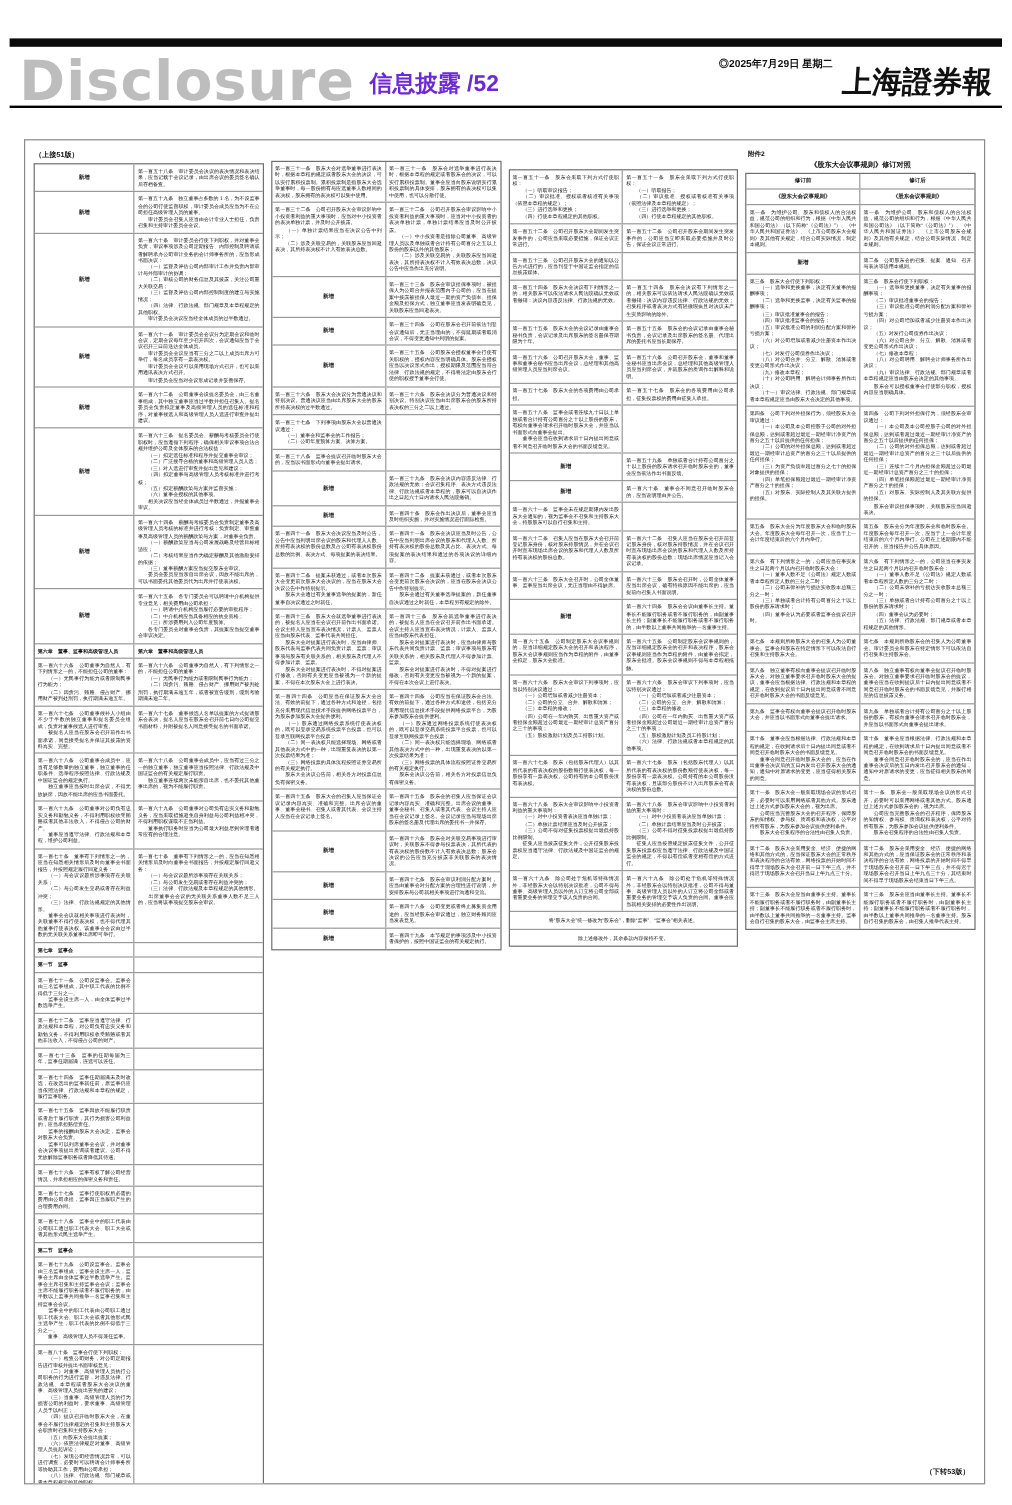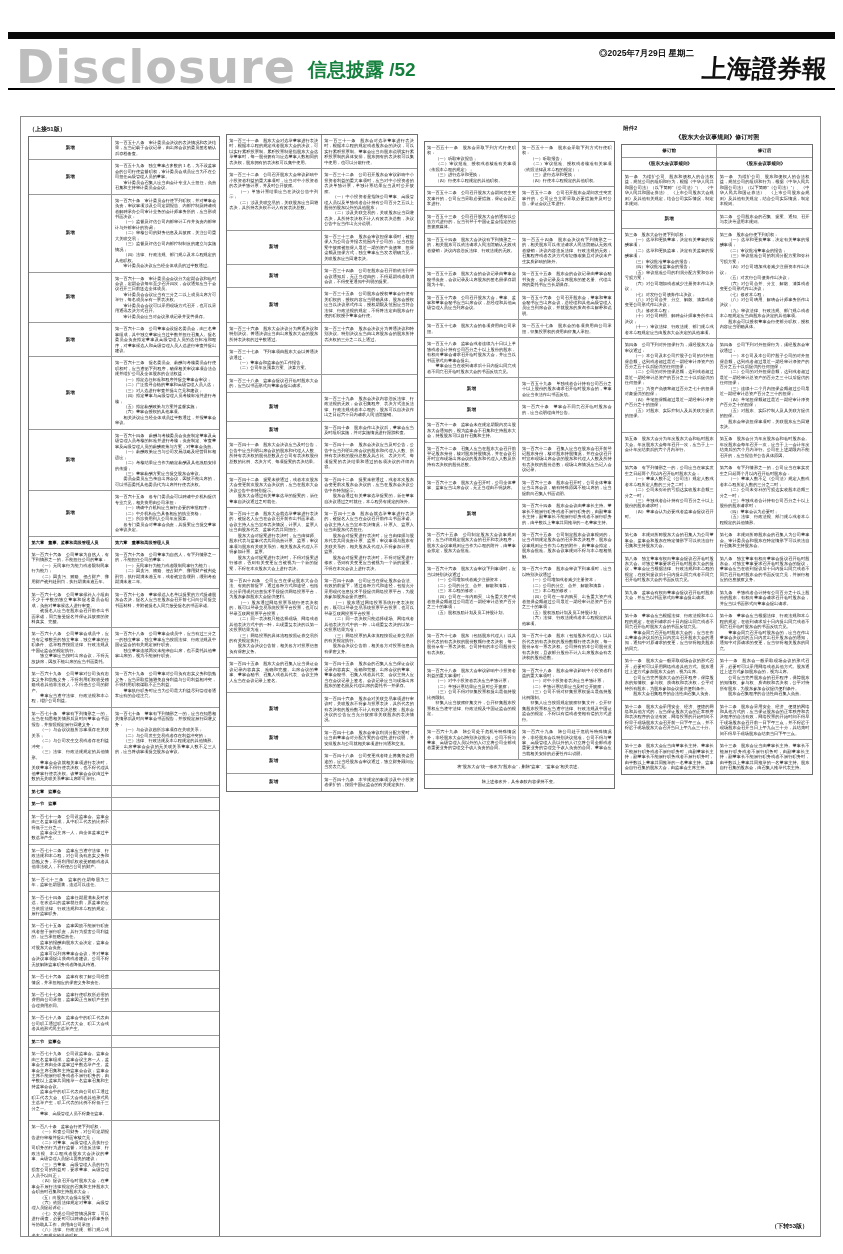--- a/index.html
+++ b/index.html
@@ -2,21 +2,21 @@
 <html><head>
 <meta charset="utf-8">
 <style>
   html,body{margin:0;padding:0;}
   body{width:843px;height:1254px;background:#ffffff;position:relative;overflow:hidden;
        font-family:"Liberation Sans",sans-serif;color:#111;}
   .topbar{position:absolute;left:8px;top:32px;width:827px;height:7px;background:#0a0a0a;}
   .masthead{position:absolute;left:16px;top:42px;width:811px;height:46px;display:flex;align-items:flex-end;}
   .brand-en{font-family:"DejaVu Sans",sans-serif;font-weight:bold;font-size:46px;line-height:0.92;
             color:#bdbdbd;letter-spacing:1px;}
-  .brand-cn{font-size:19px;font-weight:bold;color:#15803d;margin-left:12px;padding-bottom:5px;white-space:nowrap;}
+  .brand-cn{font-size:19px;font-weight:bold;color:#6d28d9;margin-left:12px;padding-bottom:5px;white-space:nowrap;}
   .spacer{flex:1;}
   .dateline{font-size:8.5px;font-weight:bold;padding-bottom:28px;white-space:nowrap;}
   .paper-logo{font-family:"DejaVu Serif",serif;font-size:25px;font-weight:bold;margin-left:8px;
               padding-bottom:3px;white-space:nowrap;transform:skewX(-4deg);}
   .rule{position:absolute;left:8px;top:88px;width:827px;height:2px;background:#000;}
   .content{position:absolute;left:20px;top:116px;width:801px;height:1121px;border:1px solid #8a8a8a;
            box-sizing:border-box;padding:8px 7px;background:#fff;overflow:hidden;}
   .cols{display:flex;gap:6px;align-items:flex-start;height:100%;}
   .group{flex:1;min-width:0;}
   .pre-note{font-size:6px;font-weight:bold;margin:0 0 2px 1px;}

